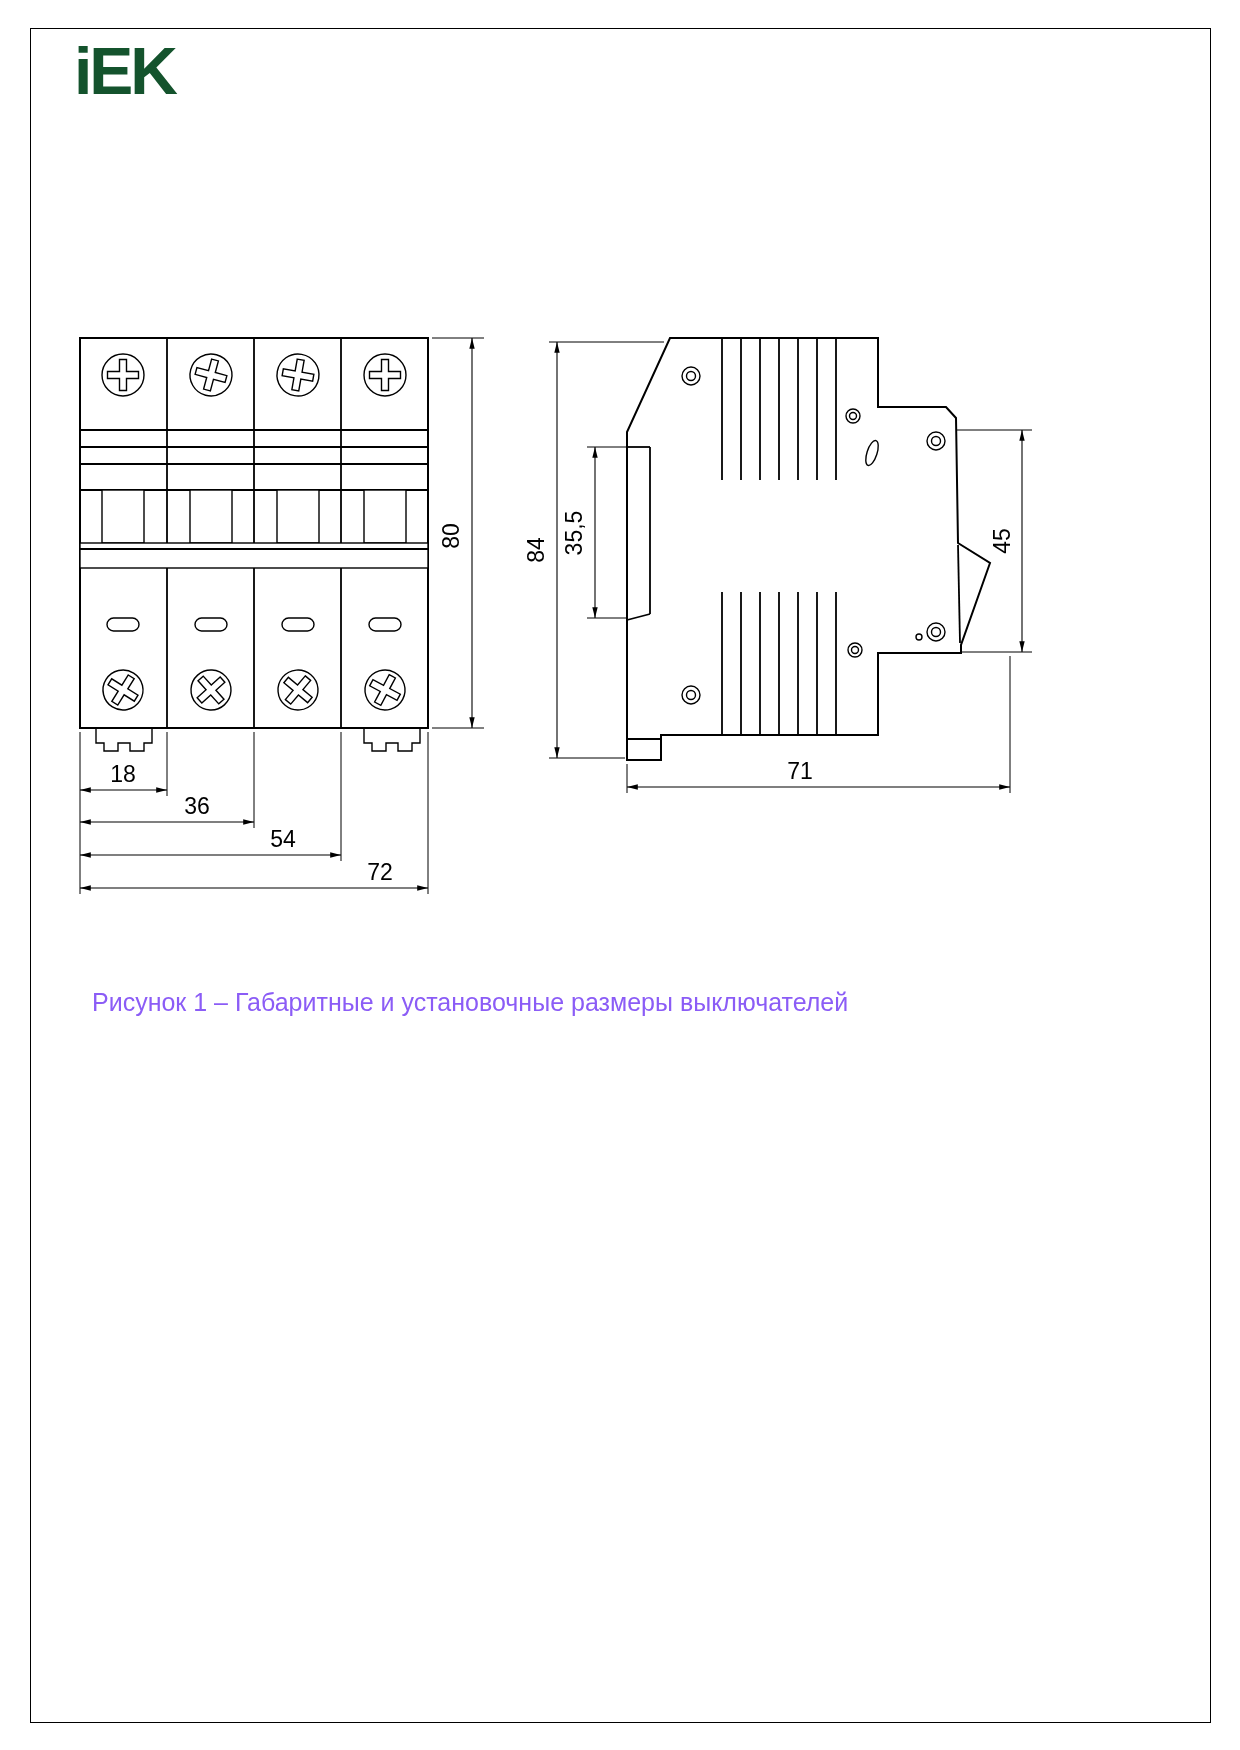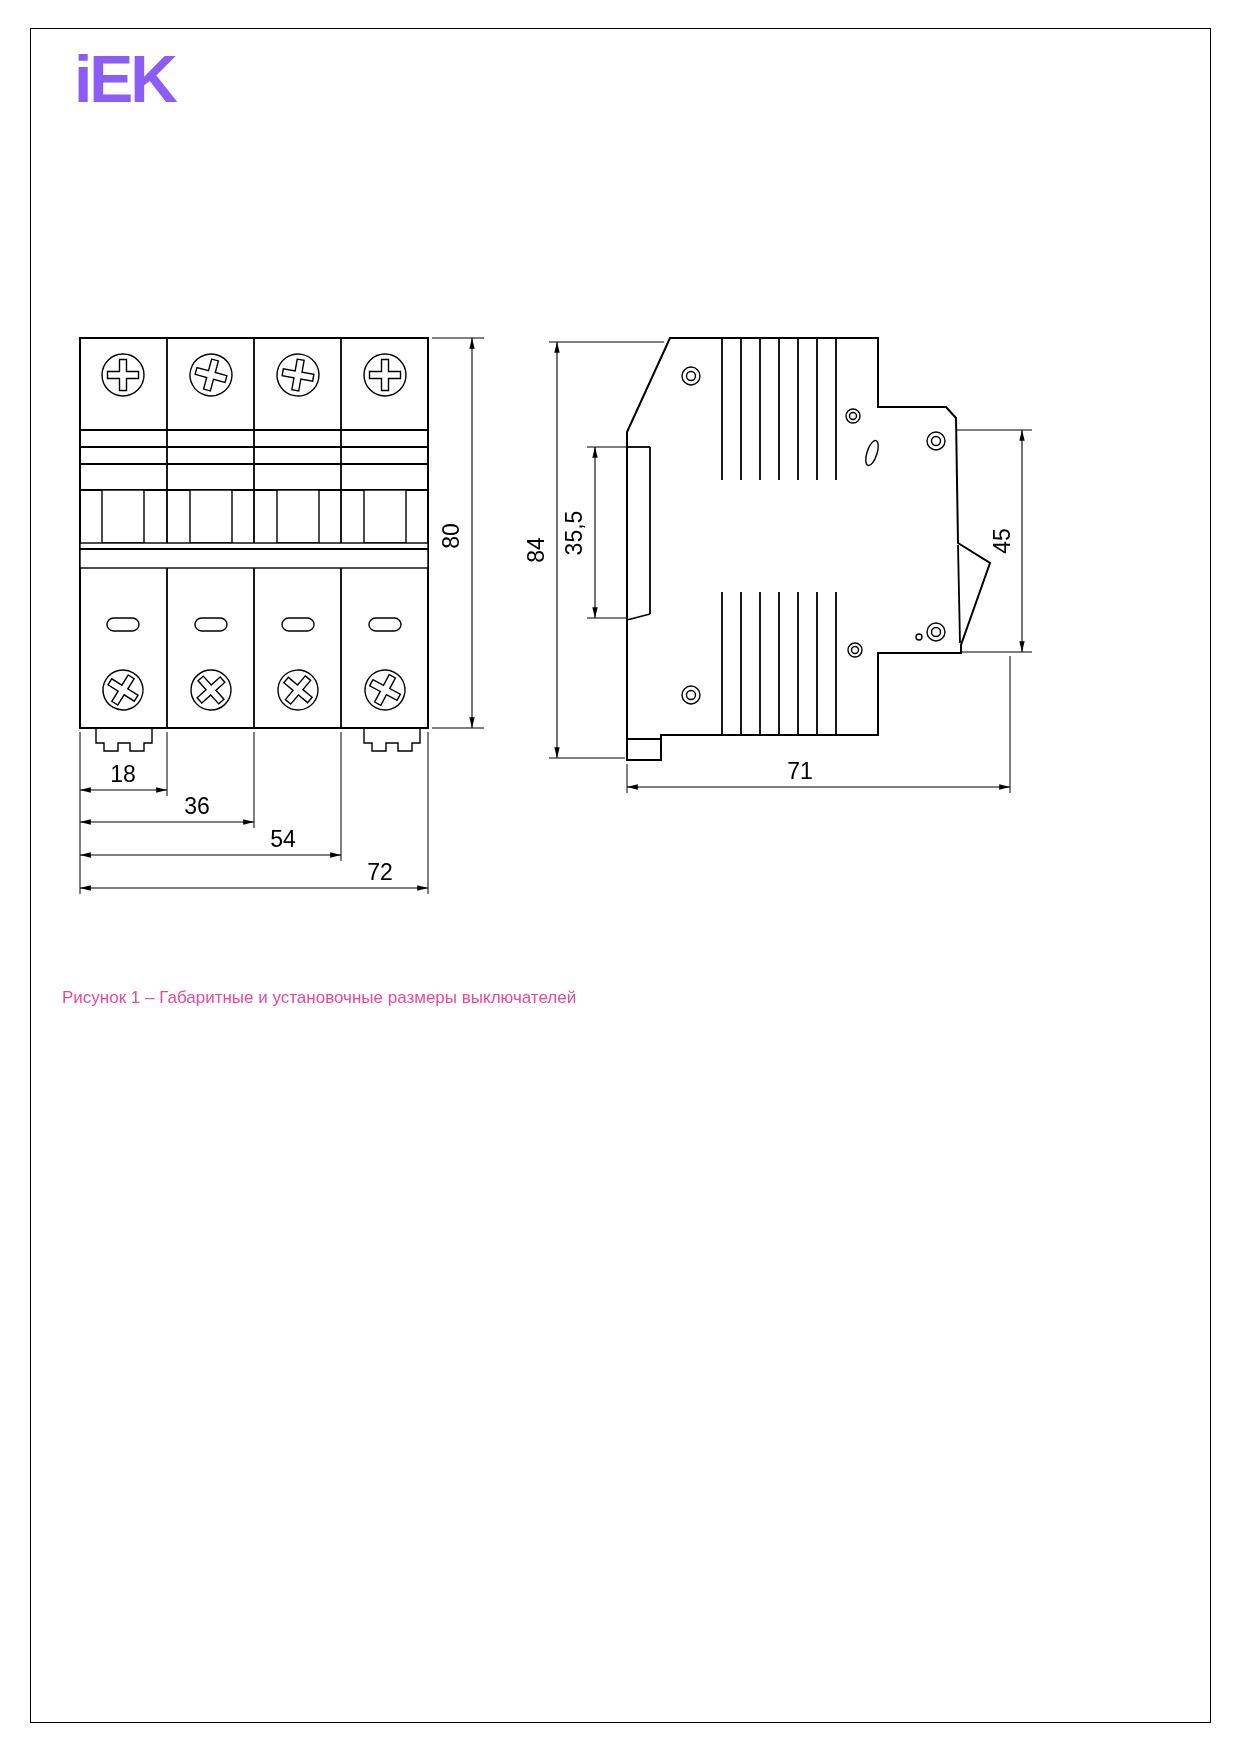--- a/index.html
+++ b/index.html
@@ -1,19 +1,19 @@
 <!DOCTYPE html>
 <html><head>
 <meta charset="utf-8">
 <style>
   html,body{margin:0;padding:0;background:#fff;}
   .page{position:relative;width:1240px;height:1750px;background:#fff;font-family:"Liberation Sans",sans-serif;overflow:hidden;}
   .frame{position:absolute;left:30px;top:28px;width:1179px;height:1693px;border:1px solid #000;}
-  .logo{position:absolute;left:74px;top:46px;font-size:66px;line-height:1;font-weight:bold;letter-spacing:-3px;color:#8b5cf6;}
-  .caption{position:absolute;left:62px;top:988px;font-size:17px;color:#ec4899;}
+  .logo{position:absolute;left:74px;top:38px;font-size:66px;line-height:1;font-weight:bold;letter-spacing:-3px;color:#14532d;}
+  .caption{position:absolute;left:92px;top:988px;font-size:25px;color:#8b5cf6;}
   .drawing{position:absolute;left:0;top:0;}
   .ol{fill:#fff;stroke:#000;stroke-width:2;}
   .ln{fill:none;stroke:#000;stroke-width:1.8;}
   .tn{fill:#fff;stroke:#000;stroke-width:1.4;}
   .tnl{fill:none;stroke:#000;stroke-width:1.4;}
   .dim{fill:none;stroke:#000;stroke-width:1.1;}
   .ext{fill:none;stroke:#000;stroke-width:1;}
   .dtxt{font-family:"Liberation Sans",sans-serif;font-size:23px;fill:#000;}
 </style>
 </head>

